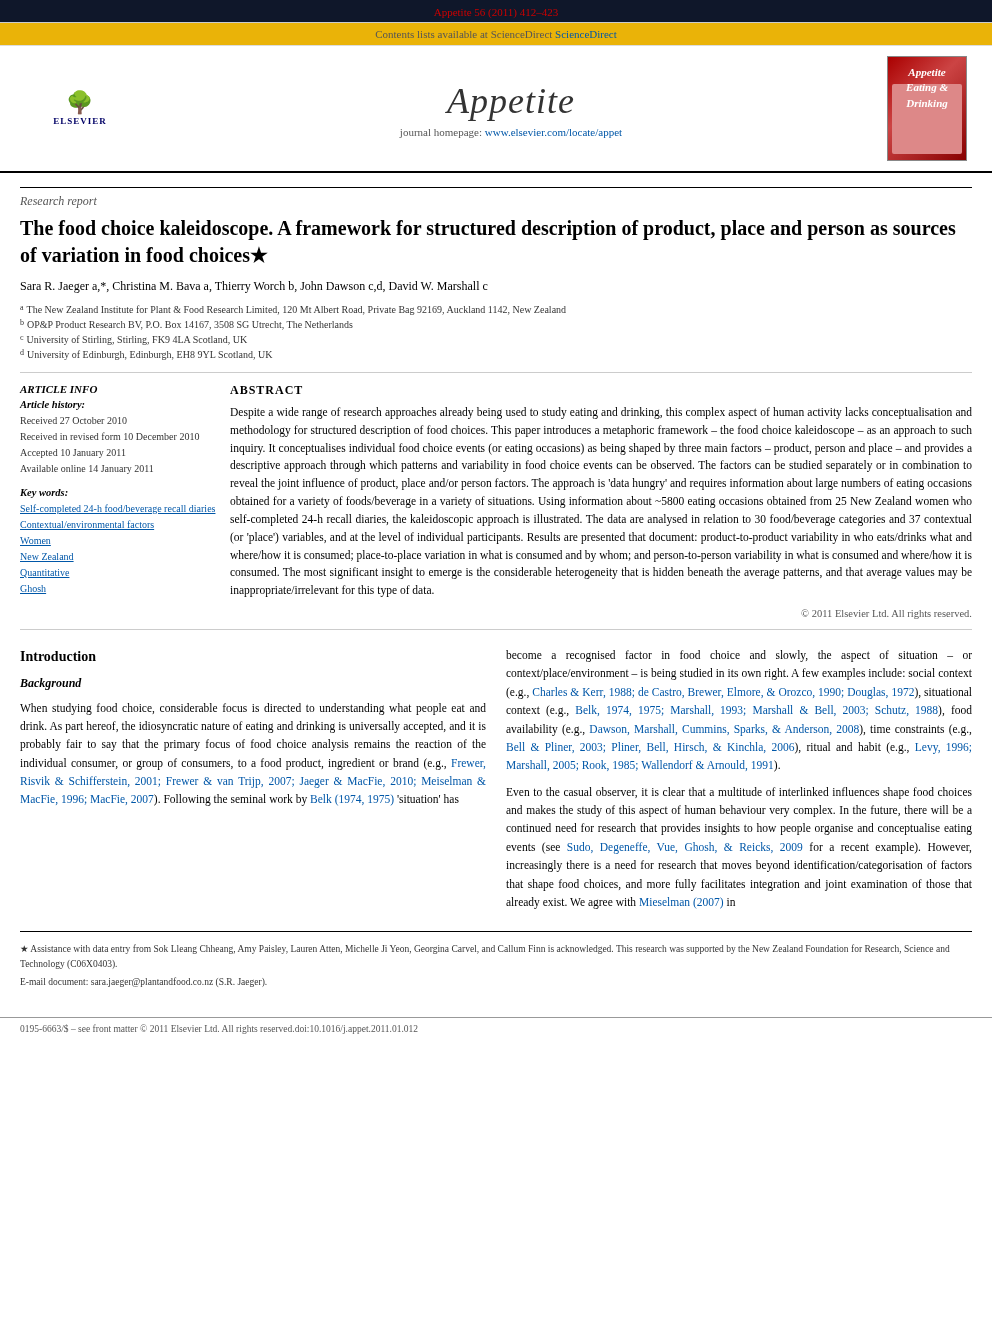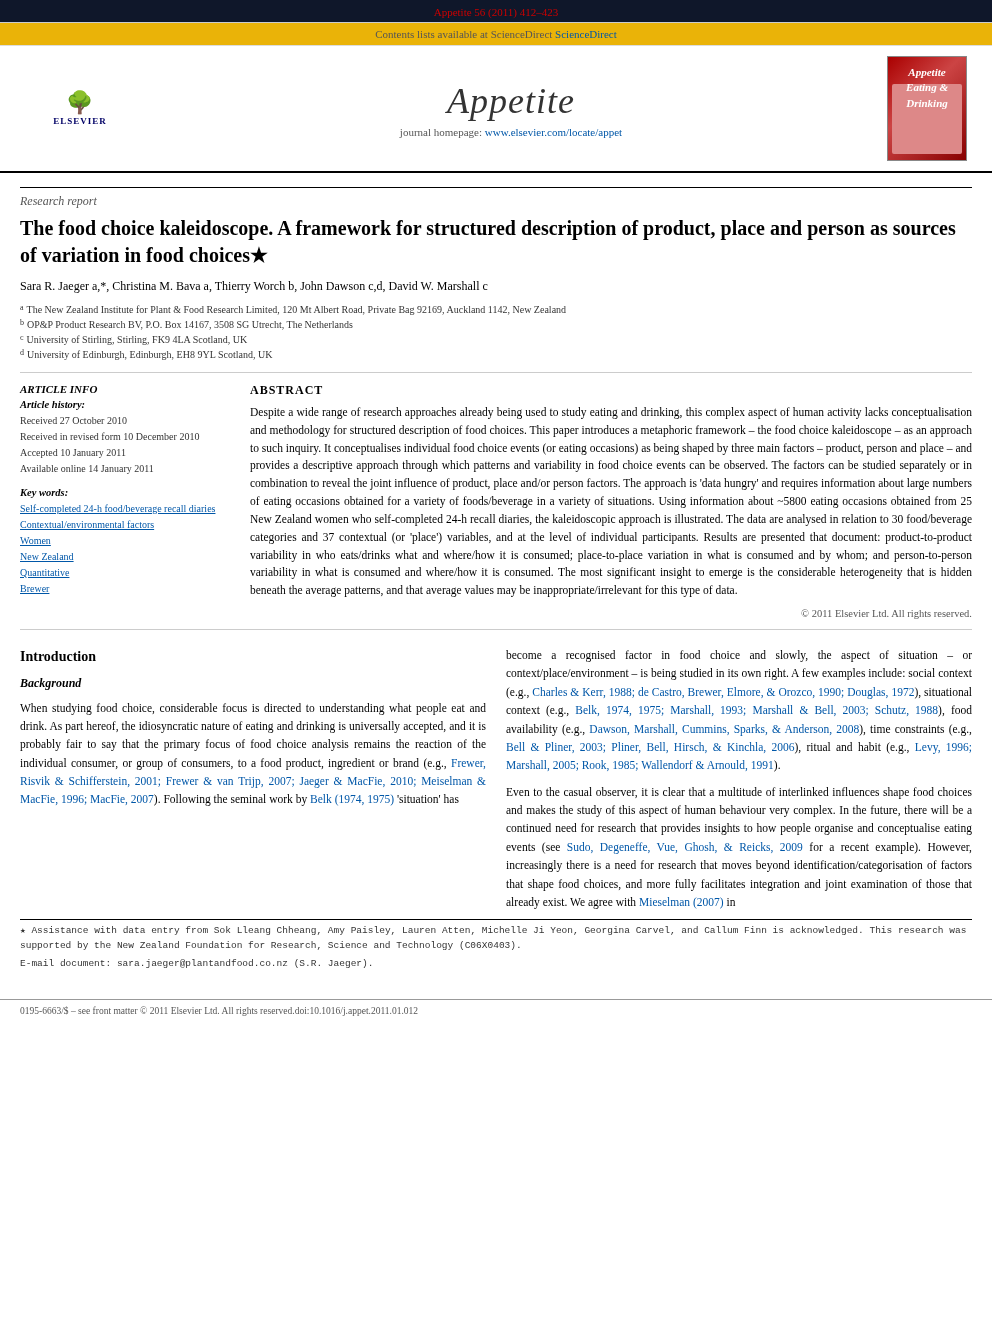--- a/index.html
+++ b/index.html
@@ -159,21 +159,20 @@
 
     .separator-line {
       border: none;
       border-top: 1px solid #ccc;
       margin: 10px 0;
     }
 
     
     .two-col {
       display: flex;
-      gap: 20px;
     }
     .col-left {
       width: 210px;
       flex-shrink: 0;
     }
     .col-right {
       flex: 1;
     }
 
     .article-info-section {
@@ -264,25 +263,25 @@
     }
     .body-para {
       margin-bottom: 8px;
       text-indent: 0;
     }
     .inline-link { color: #0057a8; text-decoration: none; }
 
     
     .footnotes-area {
       border-top: 1px solid #000;
-      padding-top: 4px;
+      margin-top: 12px;
+      padding-top: 10px;
       font-size: 9.5px;
       line-height: 1.5;
       color: #333;
-      font-family: Liberation Mono, monospace;
     }
     .footnote-item {
       margin-bottom: 4px;
     }
 
     
     .bottom-bar {
       border-top: 1px solid #999;
       margin-top: 10px;
       padding: 6px 20px 4px;
@@ -376,21 +375,21 @@
           <div class="history-row">Available online 14 January 2011</div>
         </div>
 
         <div class="keywords-section">
           <div class="keywords-label">Key words:</div>
           <a class="keyword-item" href="#">Self-completed 24-h food/beverage recall diaries</a>
           <a class="keyword-item" href="#">Contextual/environmental factors</a>
           <a class="keyword-item" href="#">Women</a>
           <a class="keyword-item" href="#">New Zealand</a>
           <a class="keyword-item" href="#">Quantitative</a>
-          <a class="keyword-item" href="#">Brewer</a>
+          <a class="keyword-item" href="#">Ghosh</a>
         </div>
       </div>
     </div>
 
     <div class="col-right">
       <div class="abstract-heading">ABSTRACT</div>
       <div class="abstract-text">Despite a wide range of research approaches already being used to study eating and drinking, this complex aspect of human activity lacks conceptualisation and methodology for structured description of food choices. This paper introduces a metaphoric framework – the food choice kaleidoscope – as an approach to such inquiry. It conceptualises individual food choice events (or eating occasions) as being shaped by three main factors – product, person and place – and provides a descriptive approach through which patterns and variability in food choice events can be observed. The factors can be studied separately or in combination to reveal the joint influence of product, place and/or person factors. The approach is 'data hungry' and requires information about large numbers of eating occasions obtained for a variety of foods/beverage in a variety of situations. Using information about ~5800 eating occasions obtained from 25 New Zealand women who self-completed 24-h recall diaries, the kaleidoscopic approach is illustrated. The data are analysed in relation to 30 food/beverage categories and 37 contextual (or 'place') variables, and at the level of individual participants. Results are presented that document: product-to-product variability in who eats/drinks what and where/how it is consumed; place-to-place variation in what is consumed and by whom; and person-to-person variability in what is consumed and where/how it is consumed. The most significant insight to emerge is the considerable heterogeneity that is hidden beneath the average patterns, and that average values may be inappropriate/irrelevant for this type of data.</div>
       <div class="copyright-line">© 2011 Elsevier Ltd. All rights reserved.</div>
     </div>
   </div>

